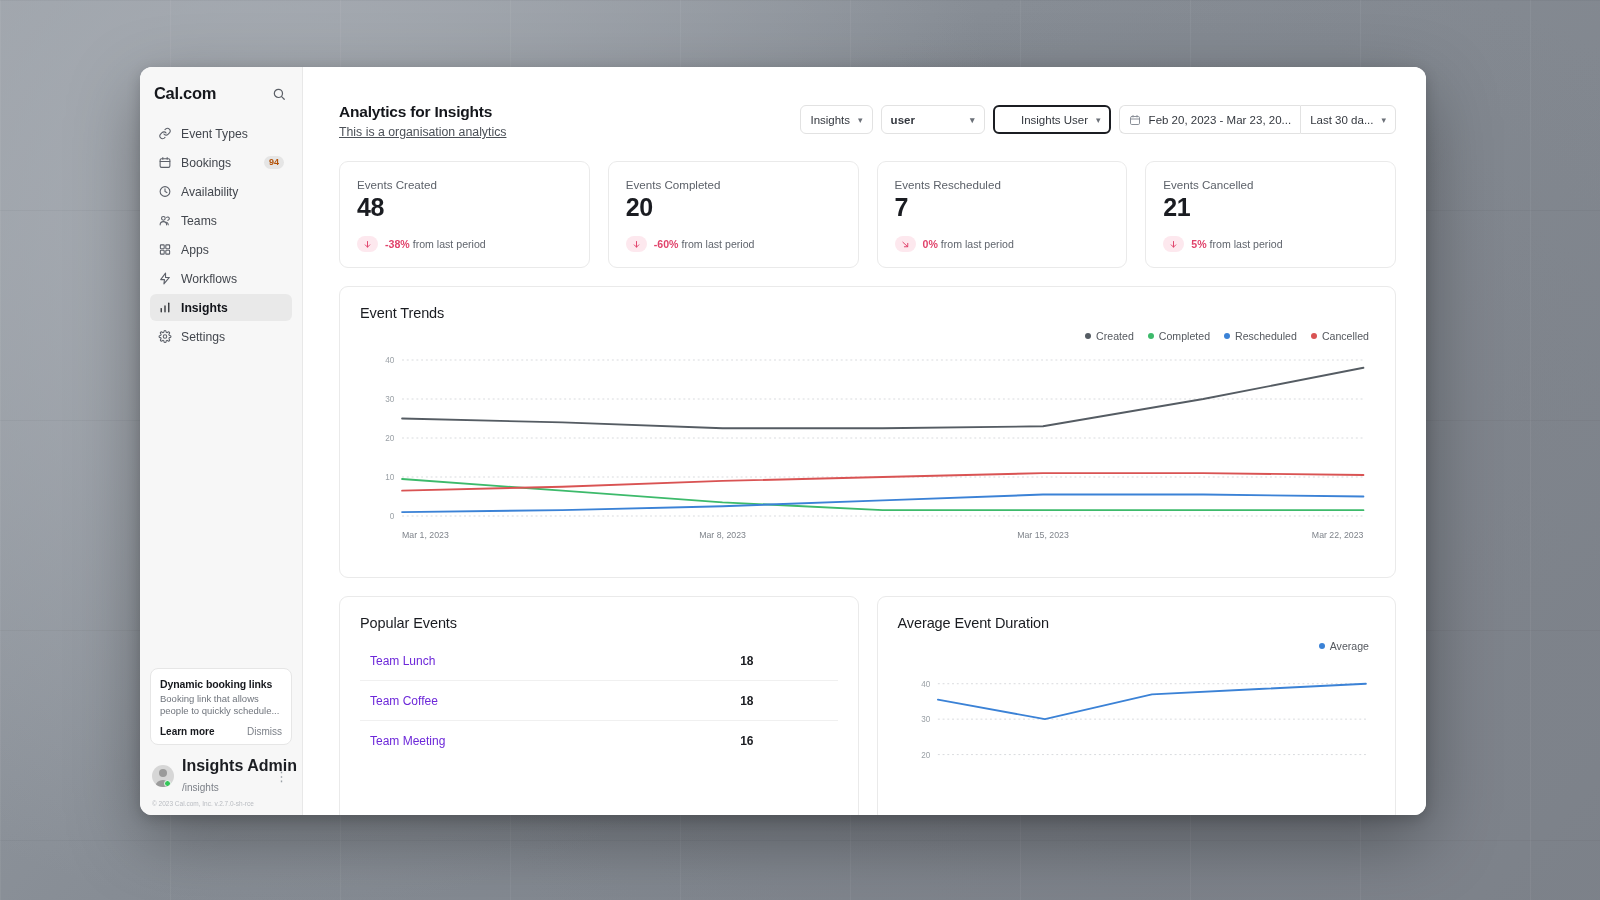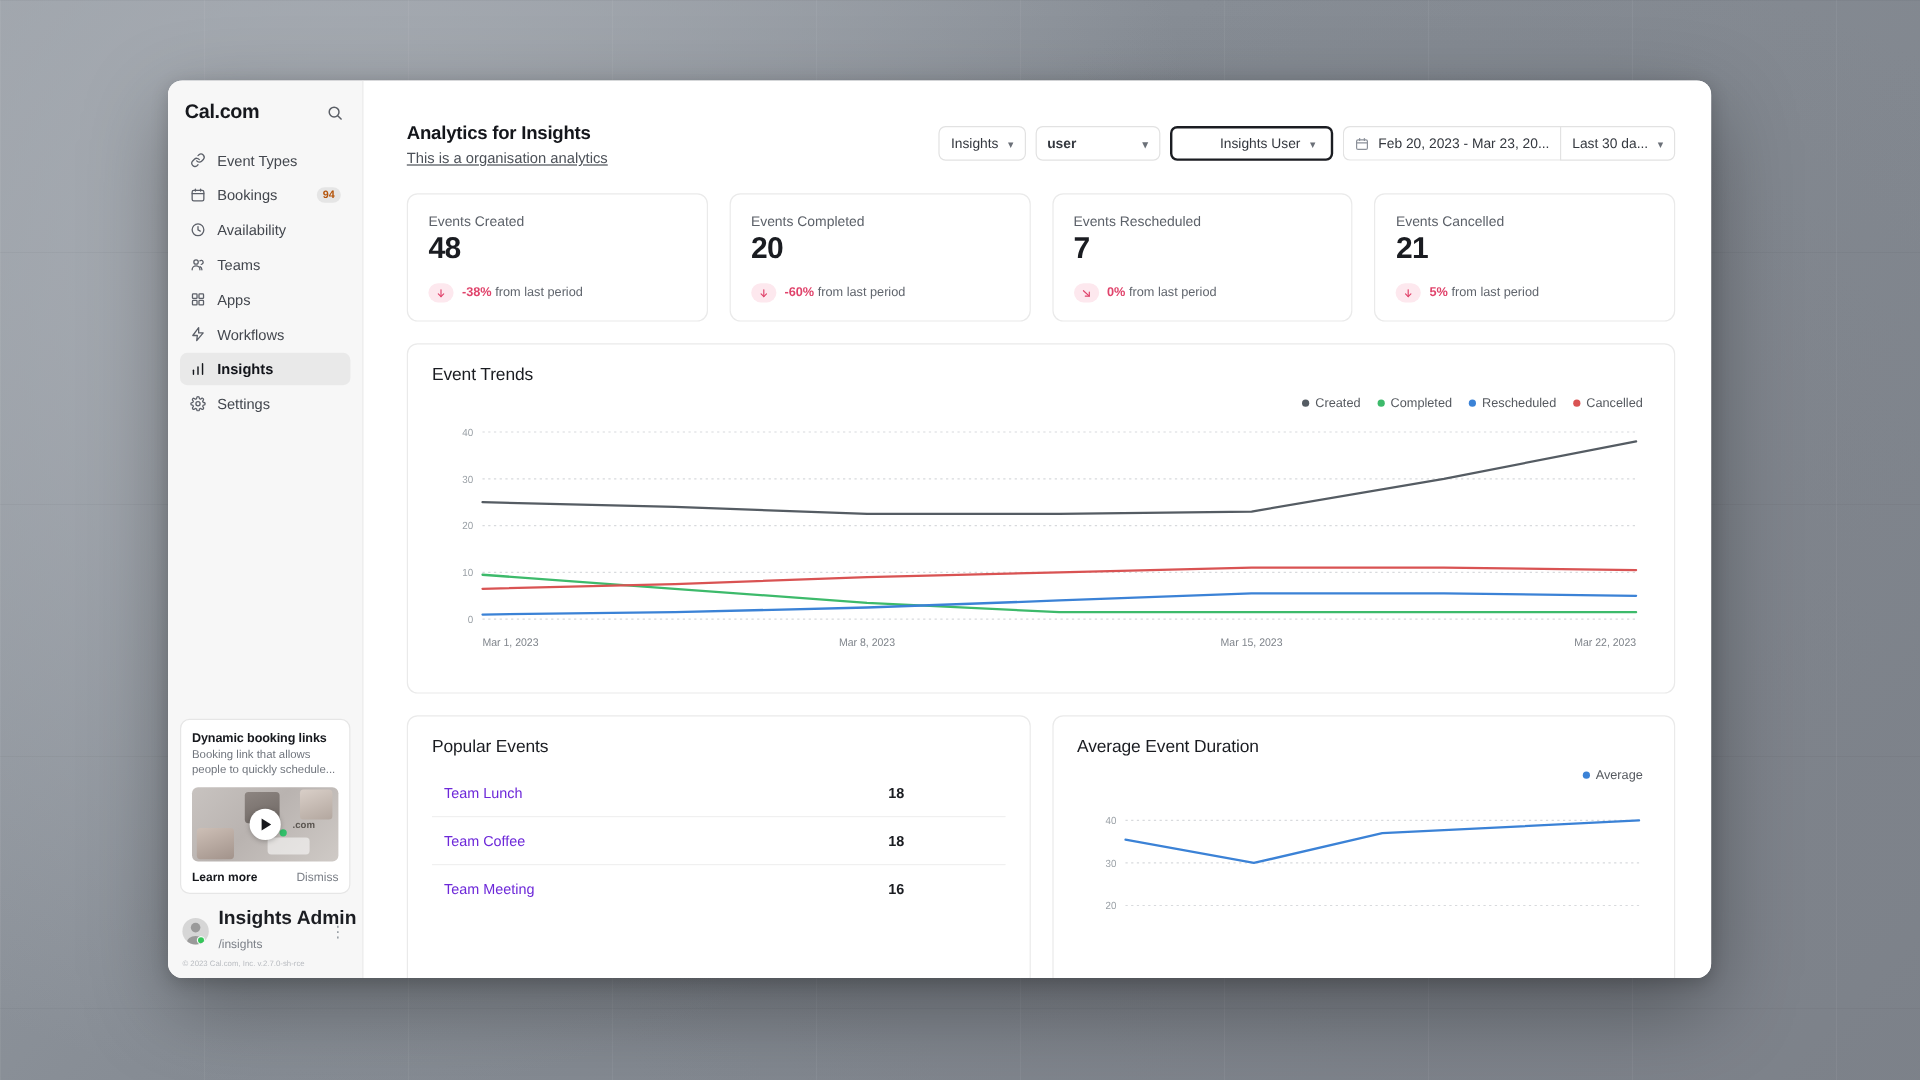--- a/index.html
+++ b/index.html
@@ -134,21 +134,21 @@
 
   .filters { display: flex; align-items: center; gap: 8px; padding-top: 2px; }
   .filt {
     height: 29px; border: 1px solid #e2e2e2; border-radius: 6px; background: #fff;
     display: flex; align-items: center; gap: 8px; padding: 0 9px;
     font-size: 11.5px; color: #34383f; cursor: pointer; white-space: nowrap;
   }
   .filt.focused { border: 2px solid #1b1d22; padding: 0 8px; }
   .filt .chev { color: #6b7078; font-size: 9px; }
   .filt.wide { width: 104px; justify-content: space-between; font-weight: bold; }
-  .filt.wide2 { width: 136px; justify-content: flex-start; padding-left: 40px; }
+  .filt.wide2 { width: 118px; justify-content: flex-end; padding-left: 40px; }
   .date-group { display: flex; align-items: stretch; }
   .date-group .filt:first-child { border-radius: 6px 0 0 6px; border-right: none; }
   .date-group .filt:last-child  { border-radius: 0 6px 6px 0; }
   .cal-ico { color: #8b9099; display: flex; align-items: center; }
 
   
   .kpis { display: grid; grid-template-columns: repeat(4, 1fr); gap: 18px; margin-top: 22px; }
   .kpi {
     border: 1px solid #eaeaea; border-radius: 9px; background: #fff;
     padding: 16px 17px 15px;
@@ -291,31 +291,20 @@
         </span>
         <span class="nav-label">Settings</span>
       </div>
     </nav>
 
     <div class="sidebar-spacer"></div>
 
     <div class="promo">
       <div class="promo-title">Dynamic booking links</div>
       <div class="promo-desc">Booking link that allows people to quickly schedule...</div>
-      <div class="promo-thumb">
-        <span class="thumb-tile t1"></span>
-        <span class="thumb-tile t2"></span>
-        <span class="thumb-tile t3"></span>
-        <span class="thumb-word">.com</span>
-        <span class="thumb-chip"></span>
-        <span class="thumb-dot"></span>
-        <span class="play">
-            <i></i>
-          </span>
-      </div>
       <div class="promo-actions">
         <span class="promo-learn">Learn more</span>
         <span class="promo-dismiss">Dismiss</span>
       </div>
     </div>
 
     <div class="user-row">
       <span class="avatar">
         <span class="online-dot"></span>
       </span>

